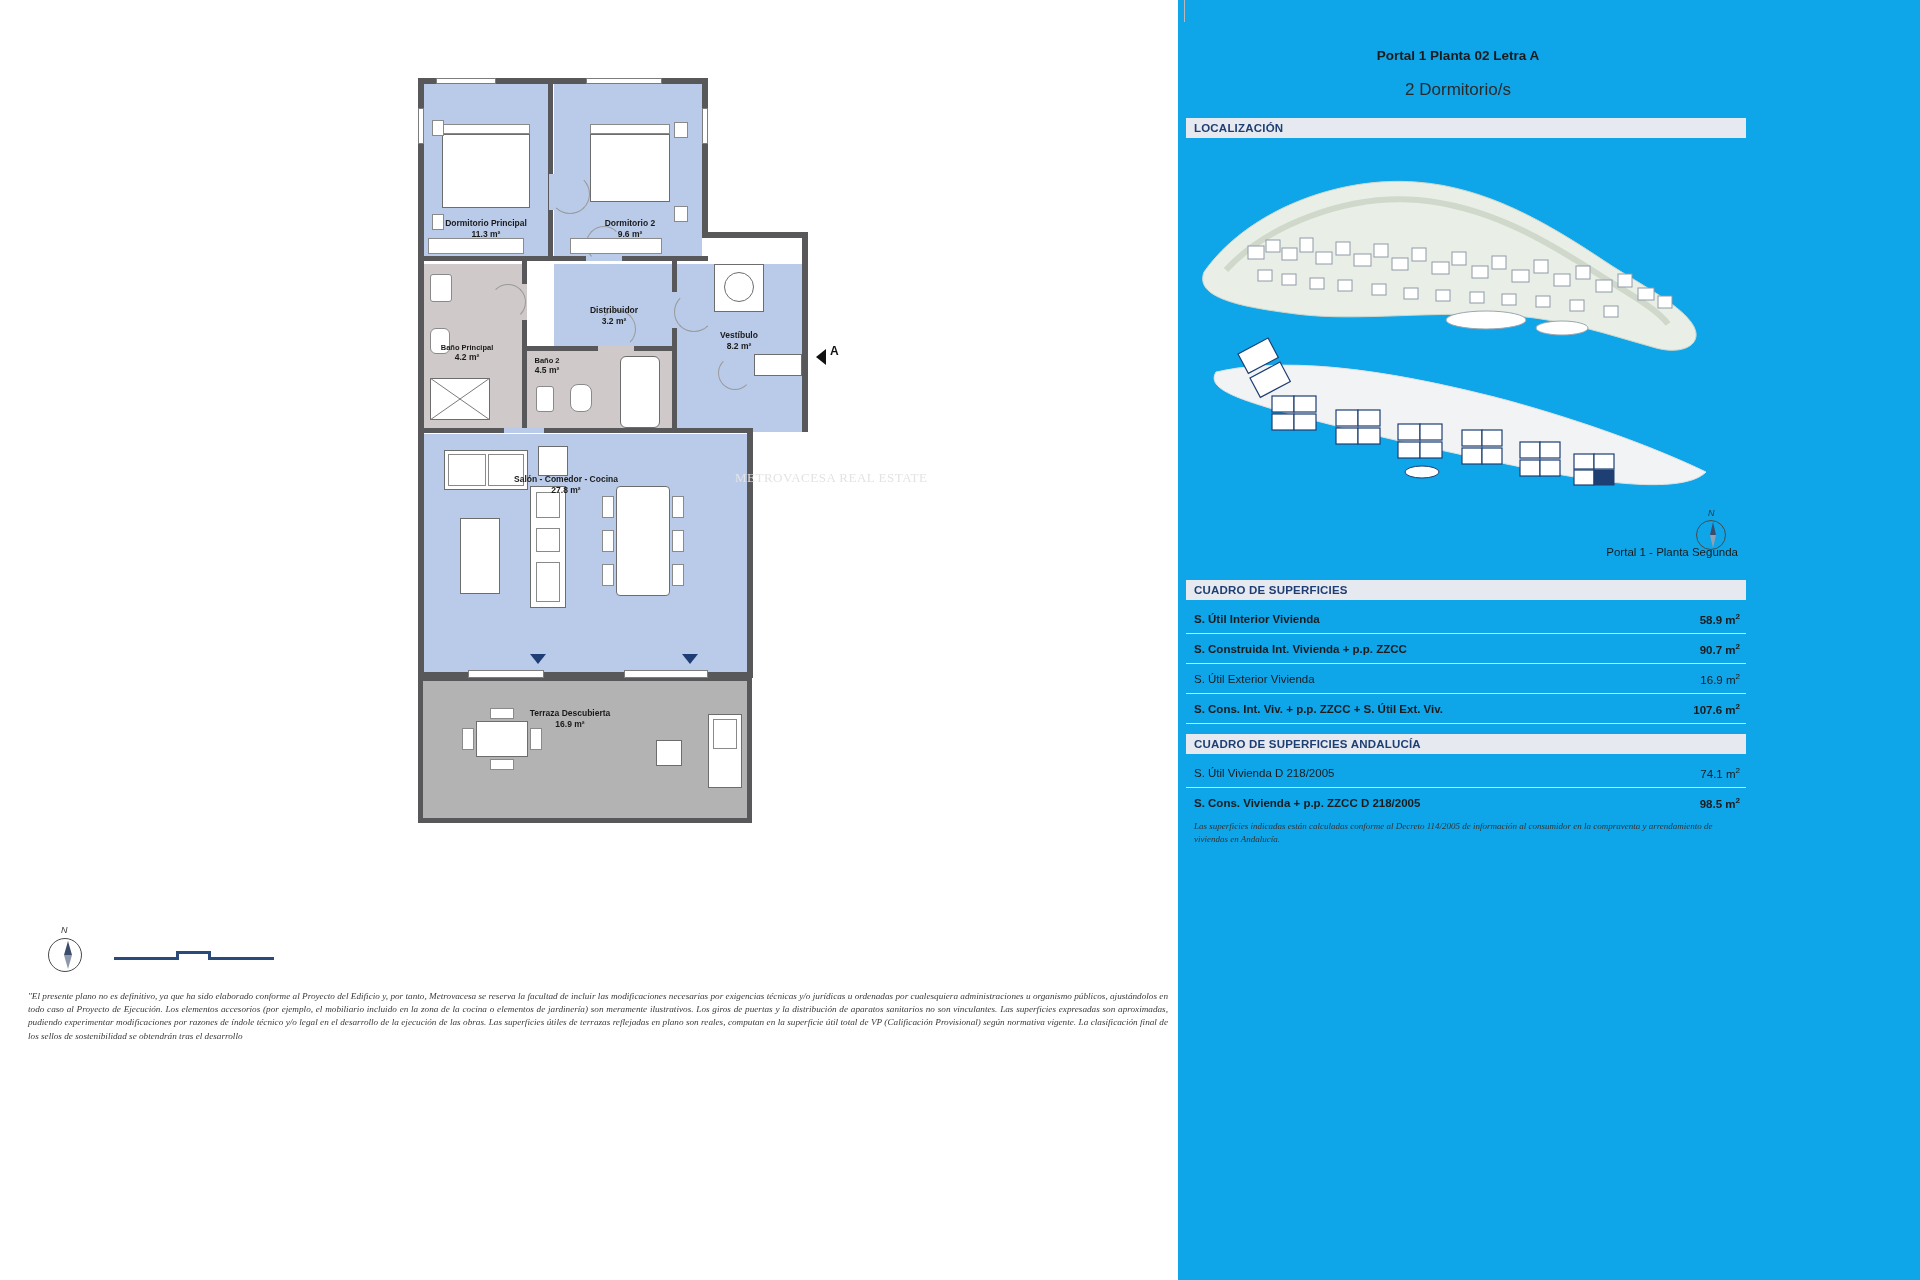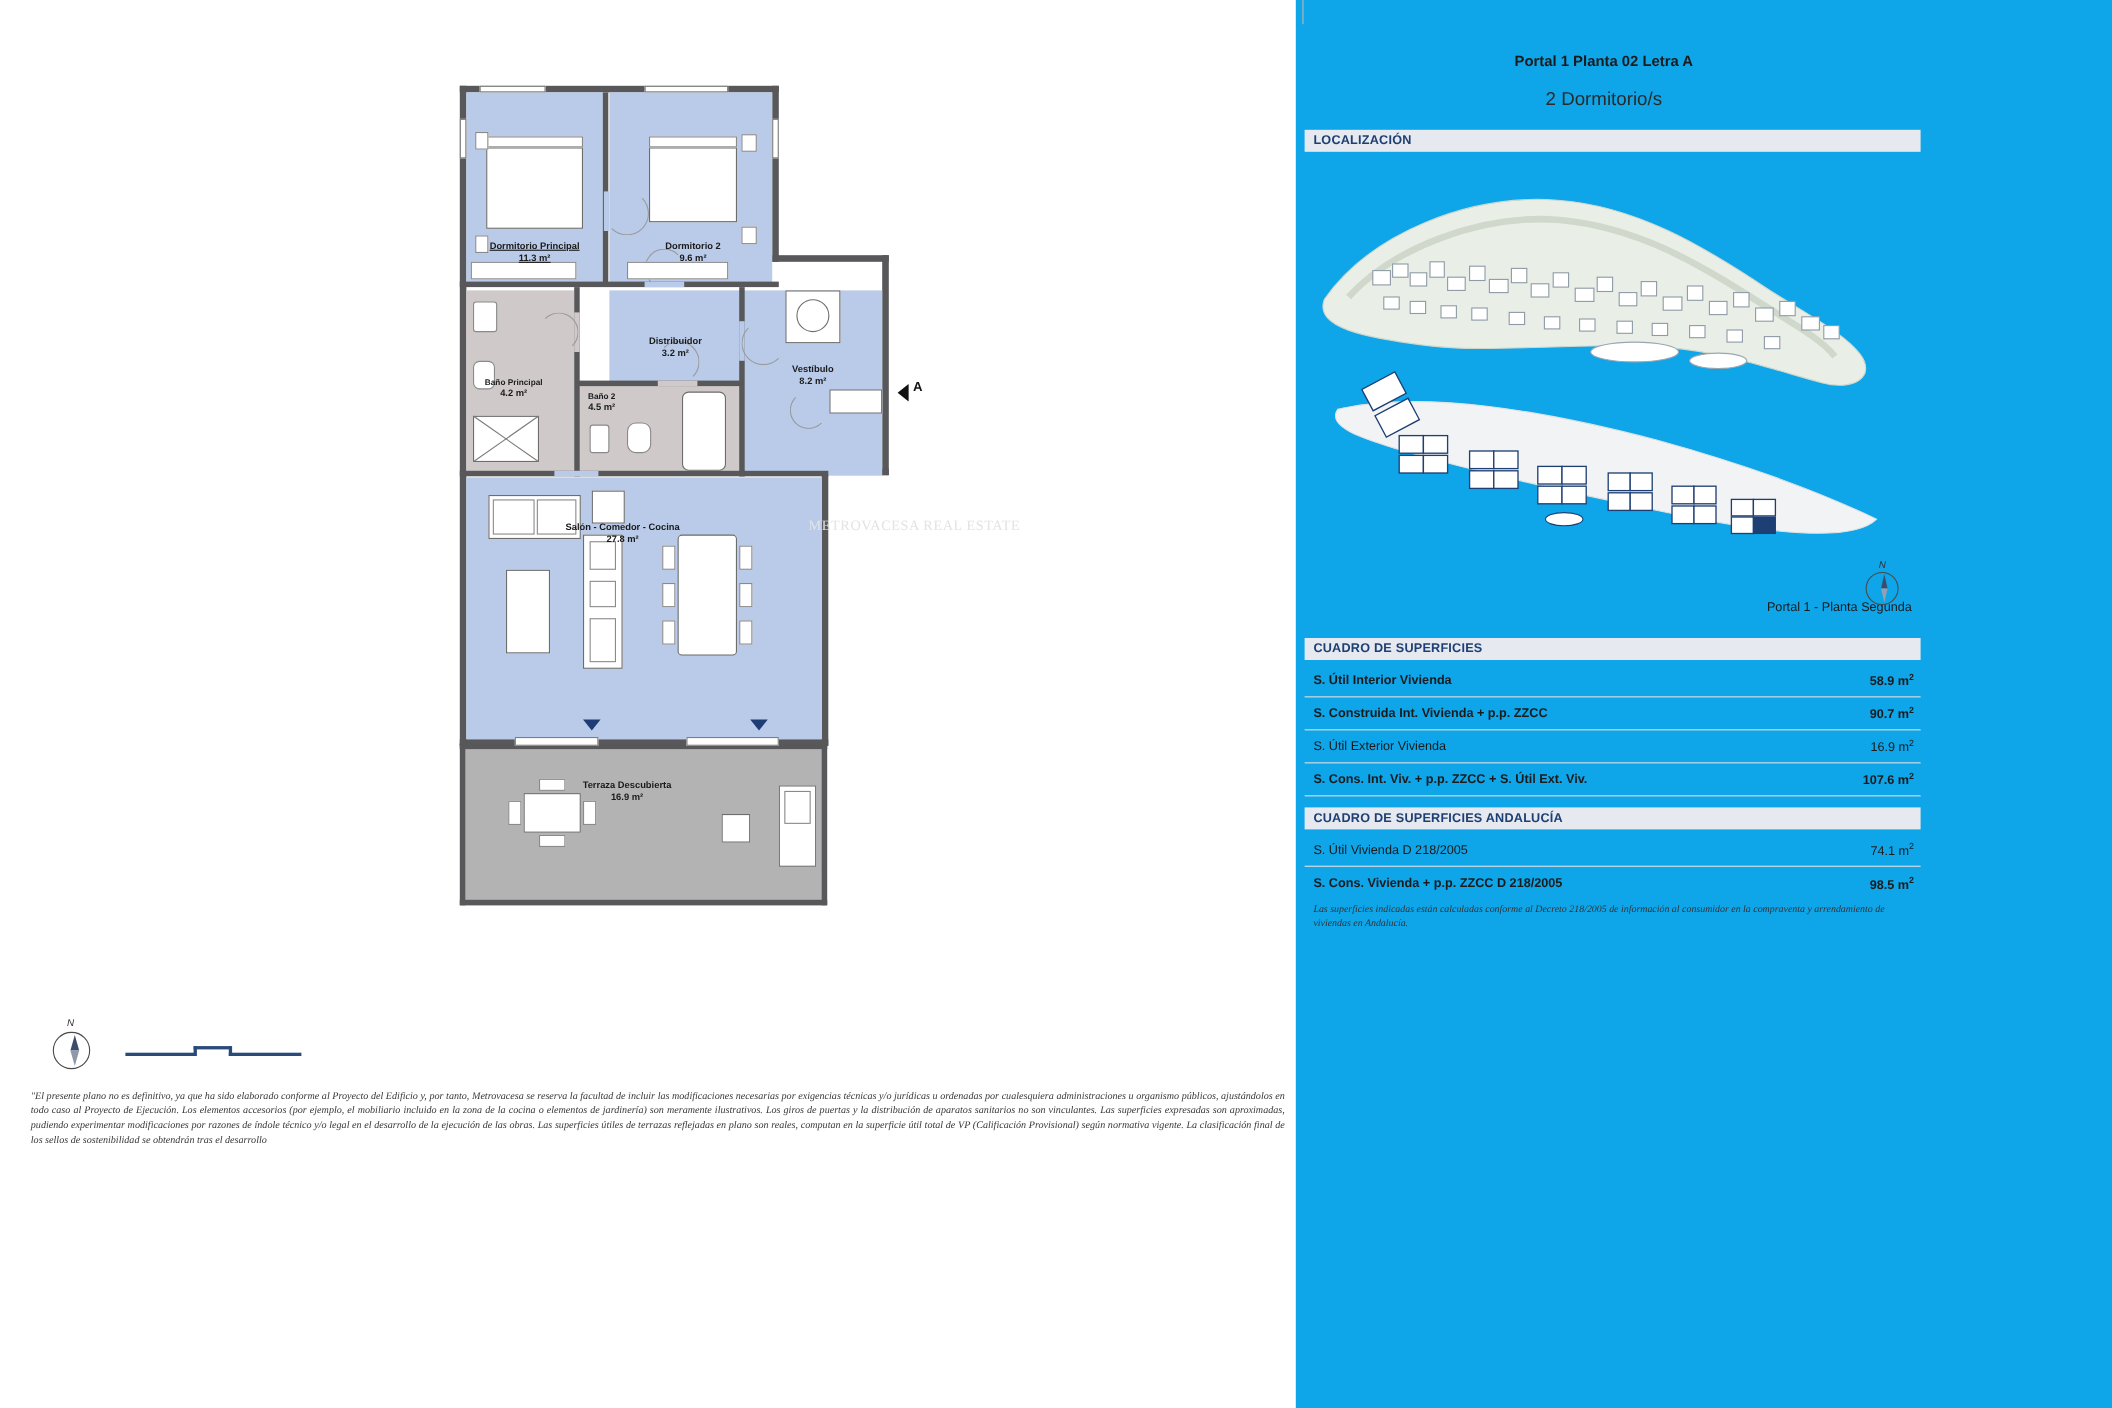--- a/index.html
+++ b/index.html
@@ -226,21 +226,21 @@
     <div style="position:absolute; left:284px; top:30px; width:6px; height:36px; background:#fff; border:1px solid #7d7d7d;"></div>
     <div style="position:absolute; left:50px; top:592px; width:76px; height:8px; background:#fff; border:1px solid #7d7d7d;"></div>
     <div style="position:absolute; left:206px; top:592px; width:84px; height:8px; background:#fff; border:1px solid #7d7d7d;"></div>
 
     <div class="tri" style="left:112px; top:576px; border-left:8px solid transparent; border-right:8px solid transparent; border-top:10px solid #1f3d75;"></div>
     <div class="tri" style="left:264px; top:576px; border-left:8px solid transparent; border-right:8px solid transparent; border-top:10px solid #1f3d75;"></div>
 
     <div class="tri" style="left:398px; top:271px; border-top:8px solid transparent; border-bottom:8px solid transparent; border-right:10px solid #111;"></div>
     <div class="entry-marker" style="left:412px; top:266px;">A</div>
 
-    <div class="lbl" style="left:-2px; top:140px;text-decoration:underline;">
+    <div class="lbl" style="left:-2px; top:140px;">
       <span>Dormitorio Principal</span>
       <span class="area">11.3 m²</span>
     </div>
     <div class="lbl" style="left:142px; top:140px;">
       <span>Dormitorio 2</span>
       <span class="area">9.6 m²</span>
     </div>
     <div class="lbl" style="left:126px; top:227px;">
       <span>Distribuidor</span>
       <span class="area">3.2 m²</span>
@@ -405,14 +405,14 @@
     <div class="trow">
       <span>S. Útil Vivienda D 218/2005</span>
       <span class="val"><span>74.1 m</span><sup>2</sup></span>
     </div>
     <div class="trow bold" style="border-bottom:none;">
       <span>S. Cons. Vivienda + p.p. ZZCC D 218/2005</span>
       <span class="val"><span>98.5 m</span><sup>2</sup></span>
     </div>
   </div>
 
-  <div class="note" style="top:820px;">Las superficies indicadas están calculadas conforme al Decreto 218/2005 de información al consumidor en la compraventa y arrendamiento de viviendas en Andalucía.</div>
+  <div class="note" style="top:820px;">Las superficies indicadas están calculadas conforme al Decreto 114/2005 de información al consumidor en la compraventa y arrendamiento de viviendas en Andalucía.</div>
 </div>
 
 </body></html>

